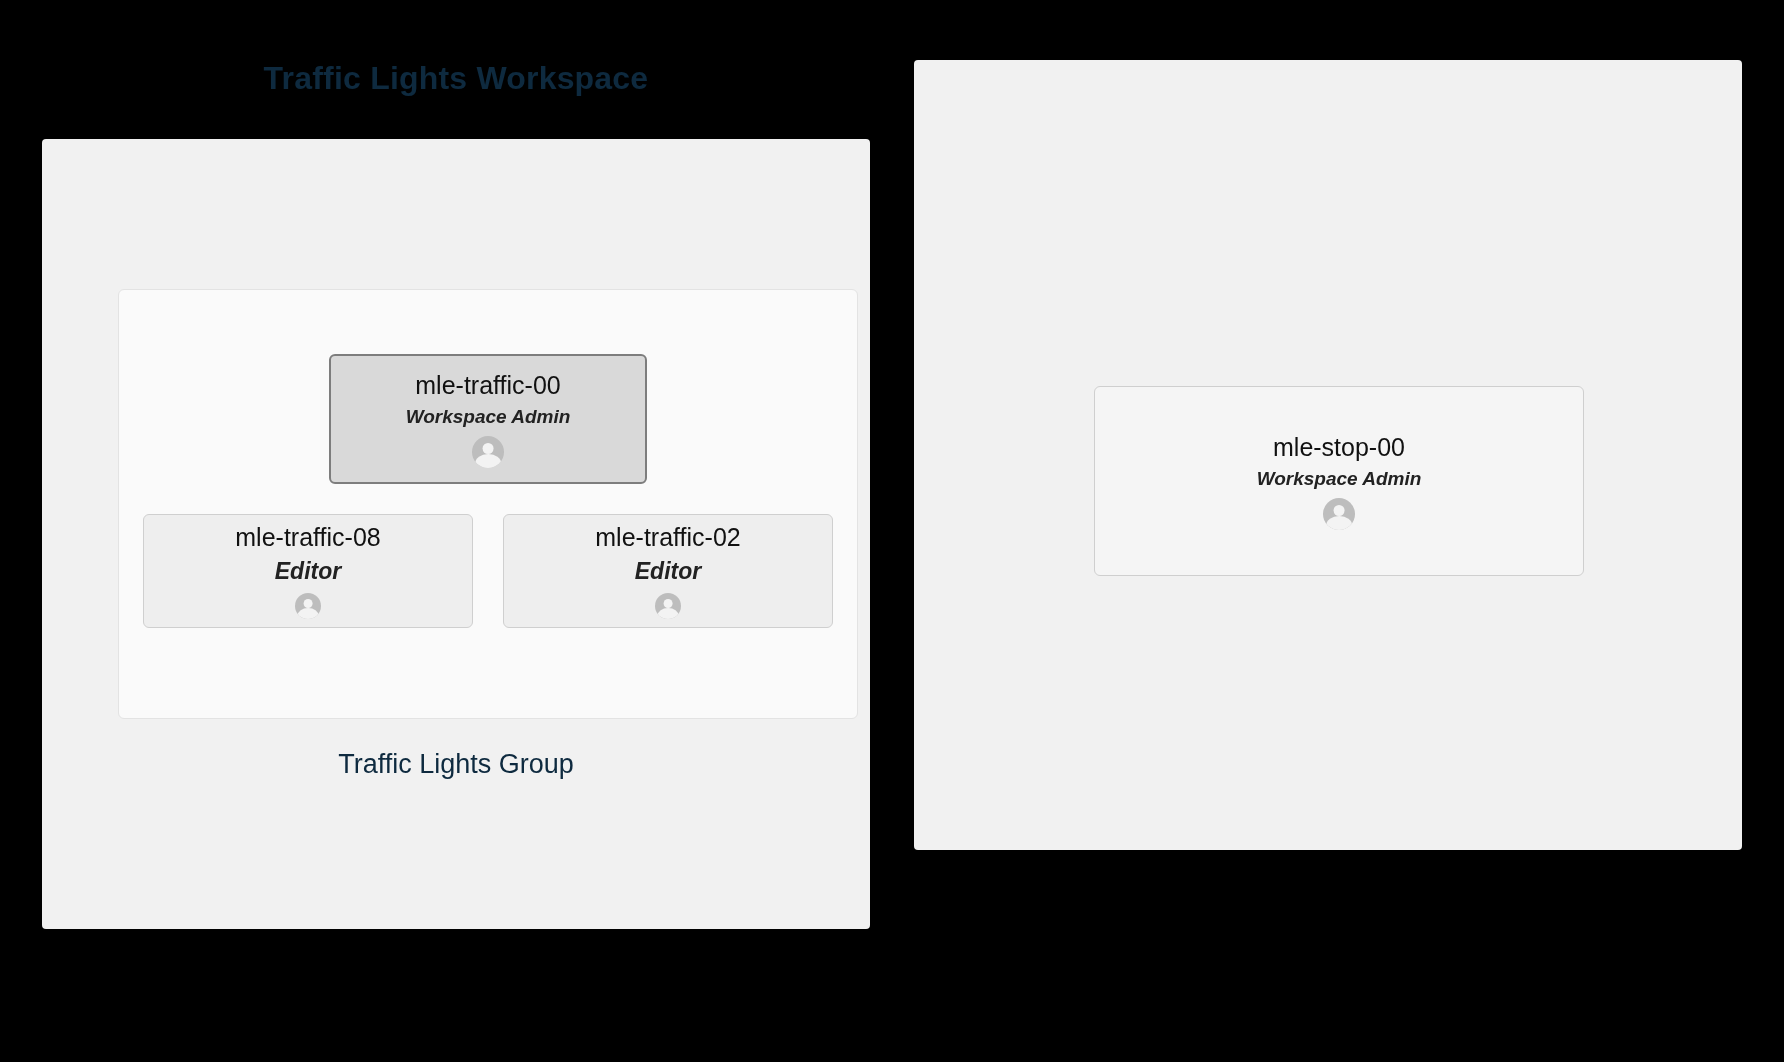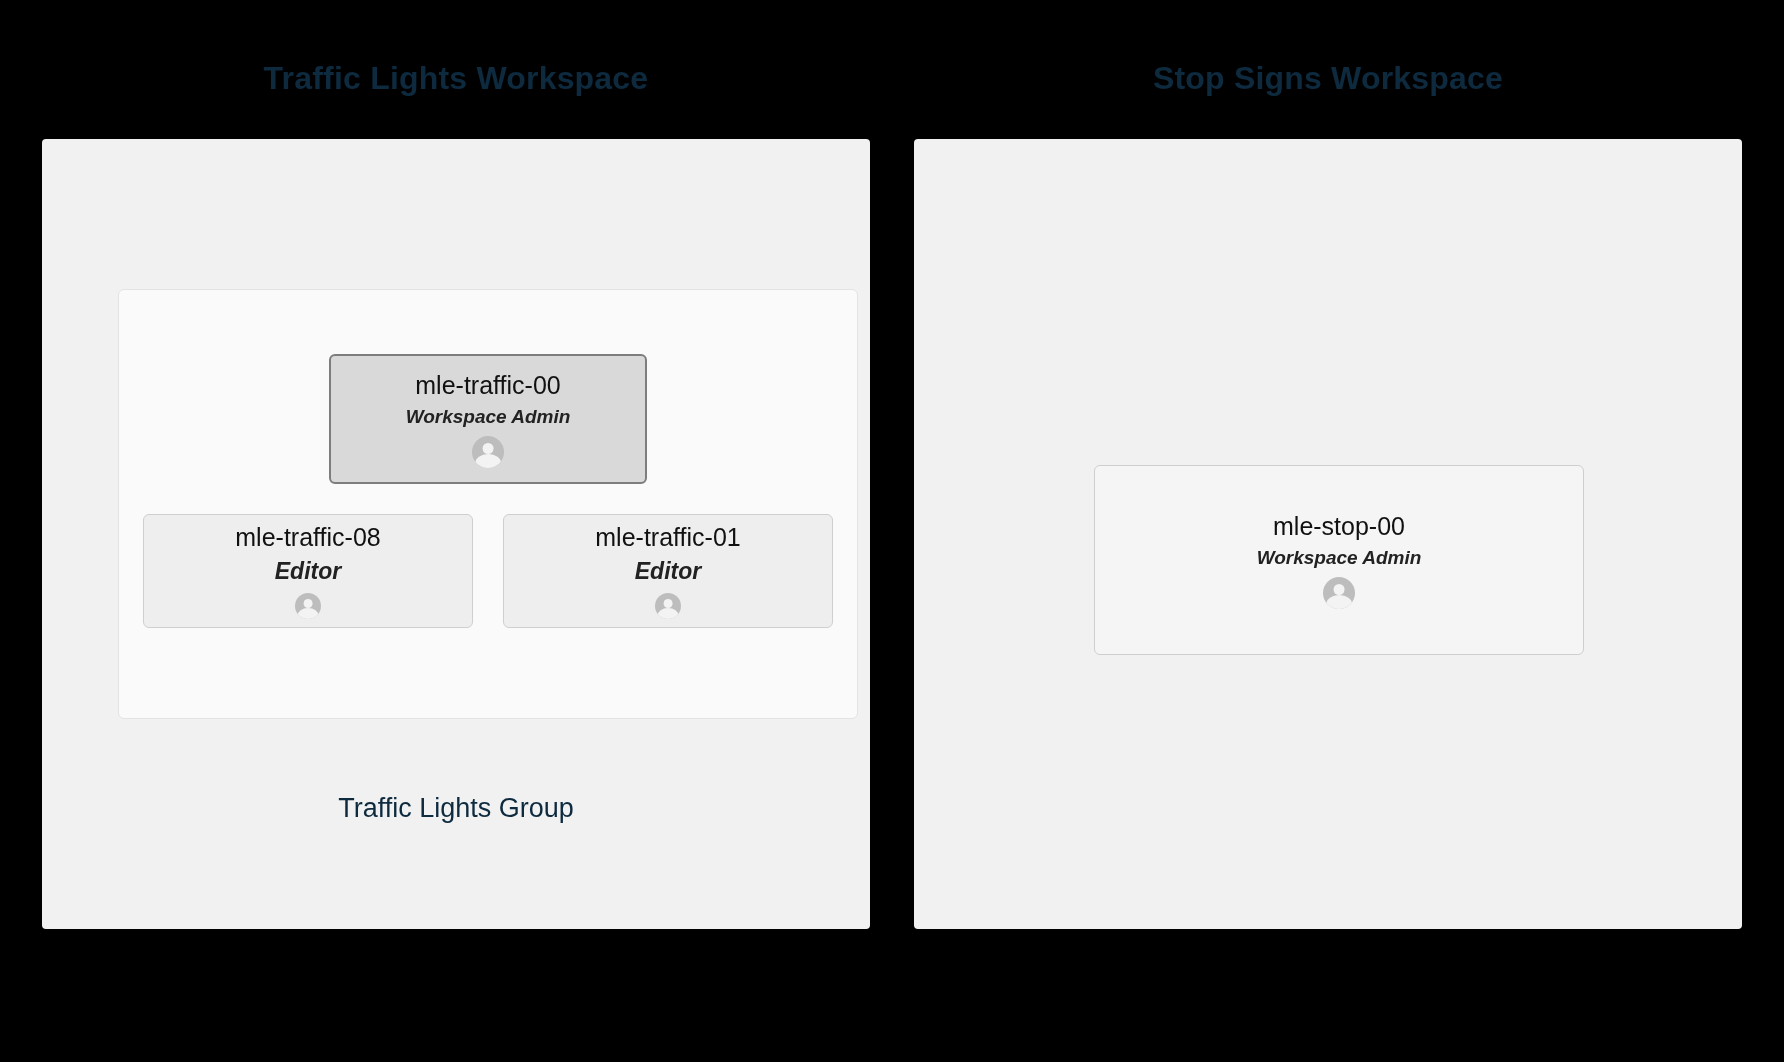--- a/index.html
+++ b/index.html
@@ -55,21 +55,20 @@
     padding: 76px 24px 24px 24px;
   }
   .group-label {
     position: absolute;
     left: 0; right: 0;
     top: 610px;
     text-align: center;
     font-size: 27px;
     font-weight: 400;
     color: #0e2a3f;
-    margin-top: 44px;
   }
   .user-card {
     background: #eeeeee;
     border: 1px solid #cfcfcf;
     border-radius: 6px;
     display: flex;
     flex-direction: column;
     align-items: center;
     justify-content: center;
   }
@@ -177,36 +176,35 @@
 
         <div class="row2">
           <div class="user-card editor-card">
             <div class="user-name">mle-traffic-08</div>
             <div class="role-row">
               <span class="role small">Editor</span>
               <span class="avatar small"></span>
             </div>
           </div>
           <div class="user-card editor-card">
-            <div class="user-name">mle-traffic-01</div>
+            <div class="user-name">mle-traffic-02</div>
             <div class="role-row">
               <span class="role small">Editor</span>
               <span class="avatar small"></span>
             </div>
           </div>
         </div>
 
       </div>
 
       <div class="group-label">Traffic Lights Group</div>
     </div>
   </div>
 
   <div class="col col-right">
-    <div class="ws-title">Stop Signs Workspace</div>
     <div class="ws-box">
 
       <div class="stop-card">
         <div class="user-name">mle-stop-00</div>
         <div class="role-row">
           <span class="role">Workspace Admin</span>
           <span class="avatar"></span>
         </div>
       </div>
 

